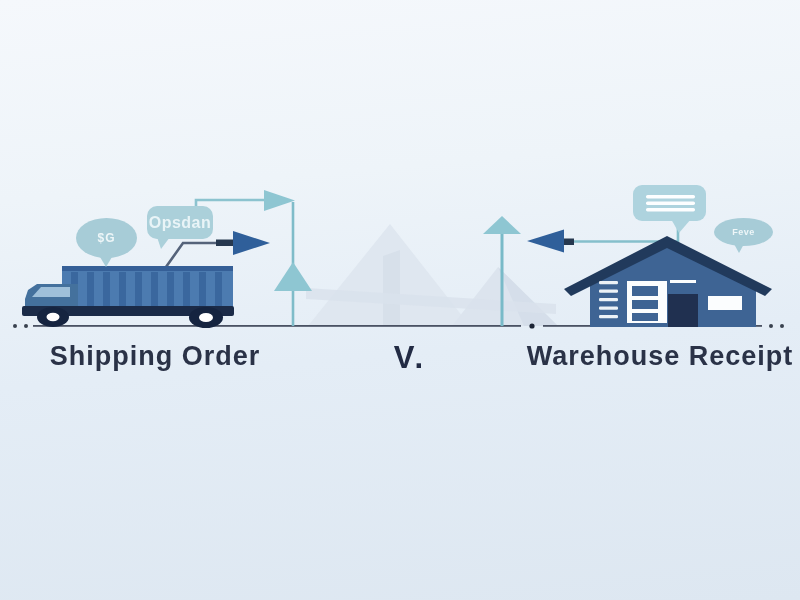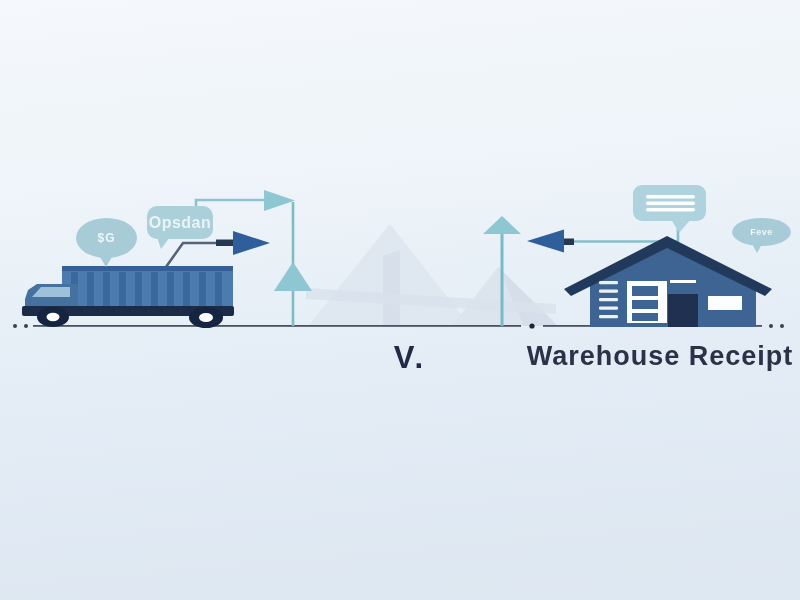--- a/index.html
+++ b/index.html
@@ -58,21 +58,21 @@
   }
   .bubble-box::after {
     content: "";
     position: absolute;
     left: 10px; bottom: -10px;
     border-left: 4px solid transparent;
     border-right: 9px solid transparent;
     border-top: 12px solid #abd0da;
   }
   .bubble-oval-right {
-    left: 732px; top: 218px;
+    left: 714px; top: 218px;
     width: 59px; height: 28px;
     background: #a7ccd7;
     border-radius: 50%;
     font-size: 9px;
     letter-spacing: 0.5px;
   }
   .bubble-oval-right::after {
     content: "";
     position: absolute;
     left: 20px; bottom: -7px;
@@ -205,16 +205,17 @@
   </div>
 
   <div class="bubble bubble-box">
     <span>Opsdan</span>
   </div>
 
   <div class="bubble bubble-oval-right">
     <span>Feve</span>
   </div>
 
+  <div class="caption caption-left">Shipping Order</div>
   <div class="caption-versus">V.</div>
   <div class="caption caption-right">Warehouse Receipt</div>
 
 </div>
 
 </body></html>

